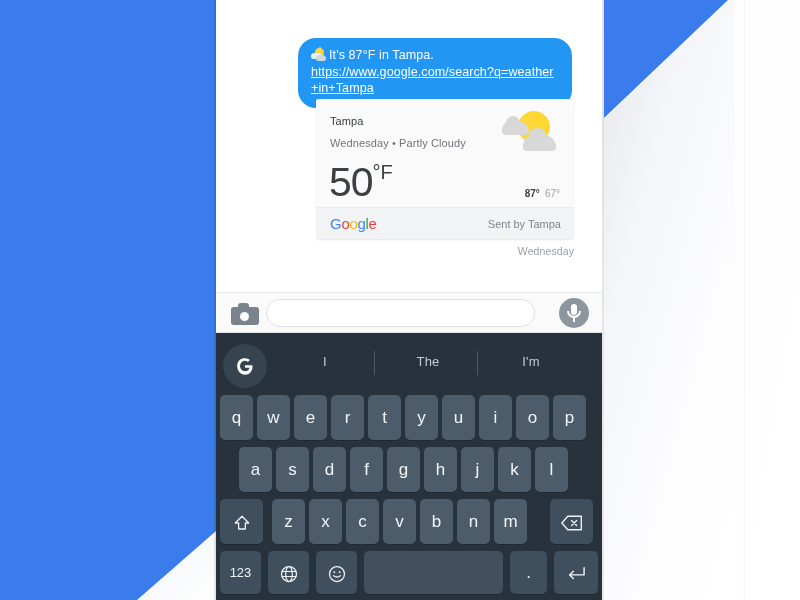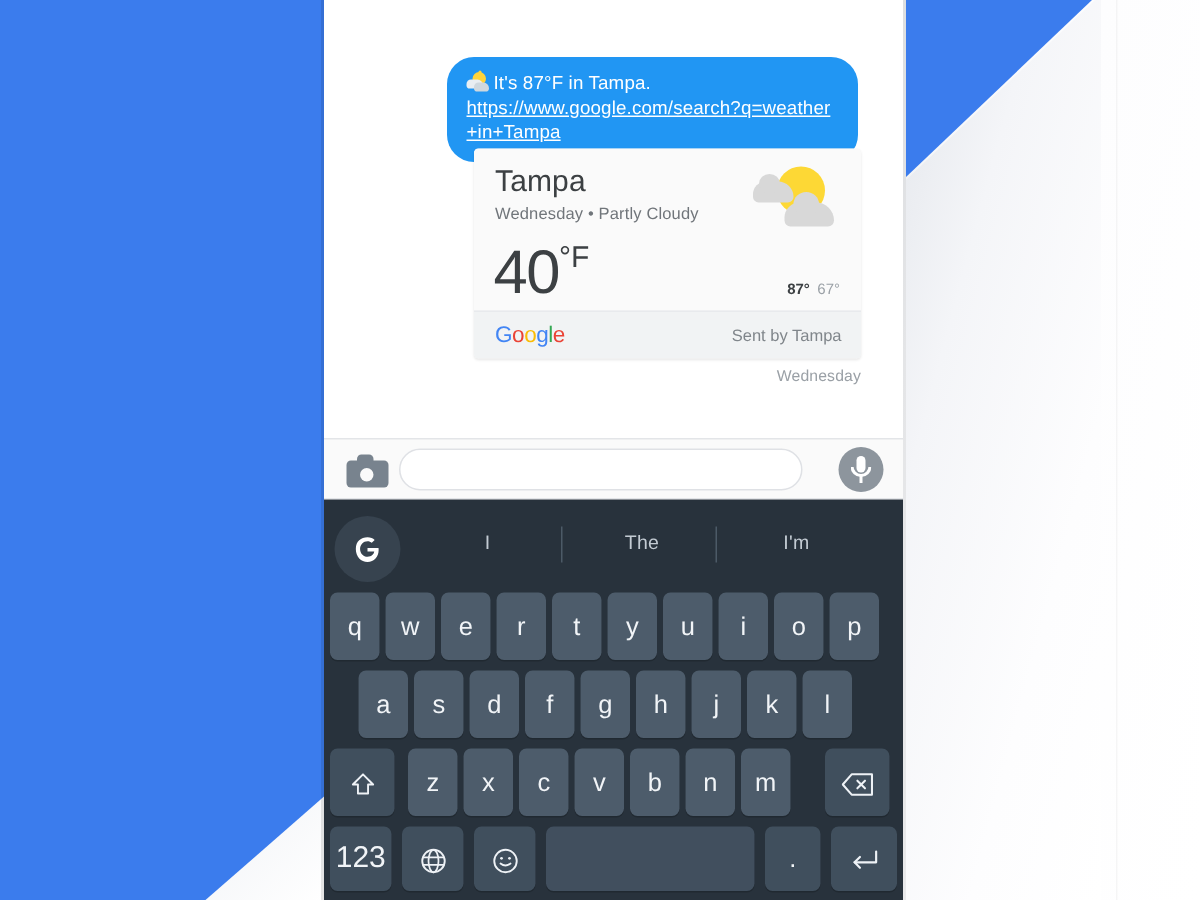--- a/index.html
+++ b/index.html
@@ -197,21 +197,21 @@
     overflow: hidden;
   }
   .card-body {
     position: relative;
     padding: 13px 14px 9px 14px;
     background: #fafafa;
     height: 108px;
     box-sizing: border-box;
   }
   .card-city {
-    font-size: 20px;
+    font-size: 11px;
     color: #3c4043;
     line-height: 18px;
     letter-spacing: 0.1px;
   }
   .card-sub {
     font-size: 11px;
     color: #70757a;
     margin-top: 6px;
     line-height: 14px;
     letter-spacing: 0.1px;
@@ -535,21 +535,21 @@
     width: 43px;
   }
   .key.punct {
     background: #404f5d;
   }
 
   .glyph-shift svg, .glyph-back svg, .glyph-globe svg,
   .glyph-emoji svg, .glyph-enter svg {
     vertical-align: middle;
   }
-  .key.num123 { font-size: 20px; }
+  .key.num123 { font-size: 13px; }
 </style>
 </head>
 <body>
 
 <div id="stage">
 
   <div class="bg-right-wash"></div>
   <div class="bg-right-under"></div>
   <div class="bg-right-sheet"></div>
   <div class="bg-left-under"></div>
@@ -573,21 +573,21 @@
             </span><span>It's 87°F in Tampa.</span>
           </div>
           <a class="bubble-link">https://www.google.com/search?q=weather+in+Tampa</a>
         </div>
       </div>
 
       <div class="card">
         <div class="card-body">
           <div class="card-city">Tampa</div>
           <div class="card-sub">Wednesday • Partly Cloudy</div>
-          <div class="card-temp"><span>40</span><span class="unit">°F</span></div>
+          <div class="card-temp"><span>50</span><span class="unit">°F</span></div>
           <div class="card-hilo">
             <span class="hi">87°</span><span class="lo">67°</span>
           </div>
           <div class="wx-icon">
             <span class="wx-sun"></span>
             <span class="wx-cloud-a"></span>
             <span class="wx-cloud-b"></span>
           </div>
         </div>
         <div class="card-footer">

